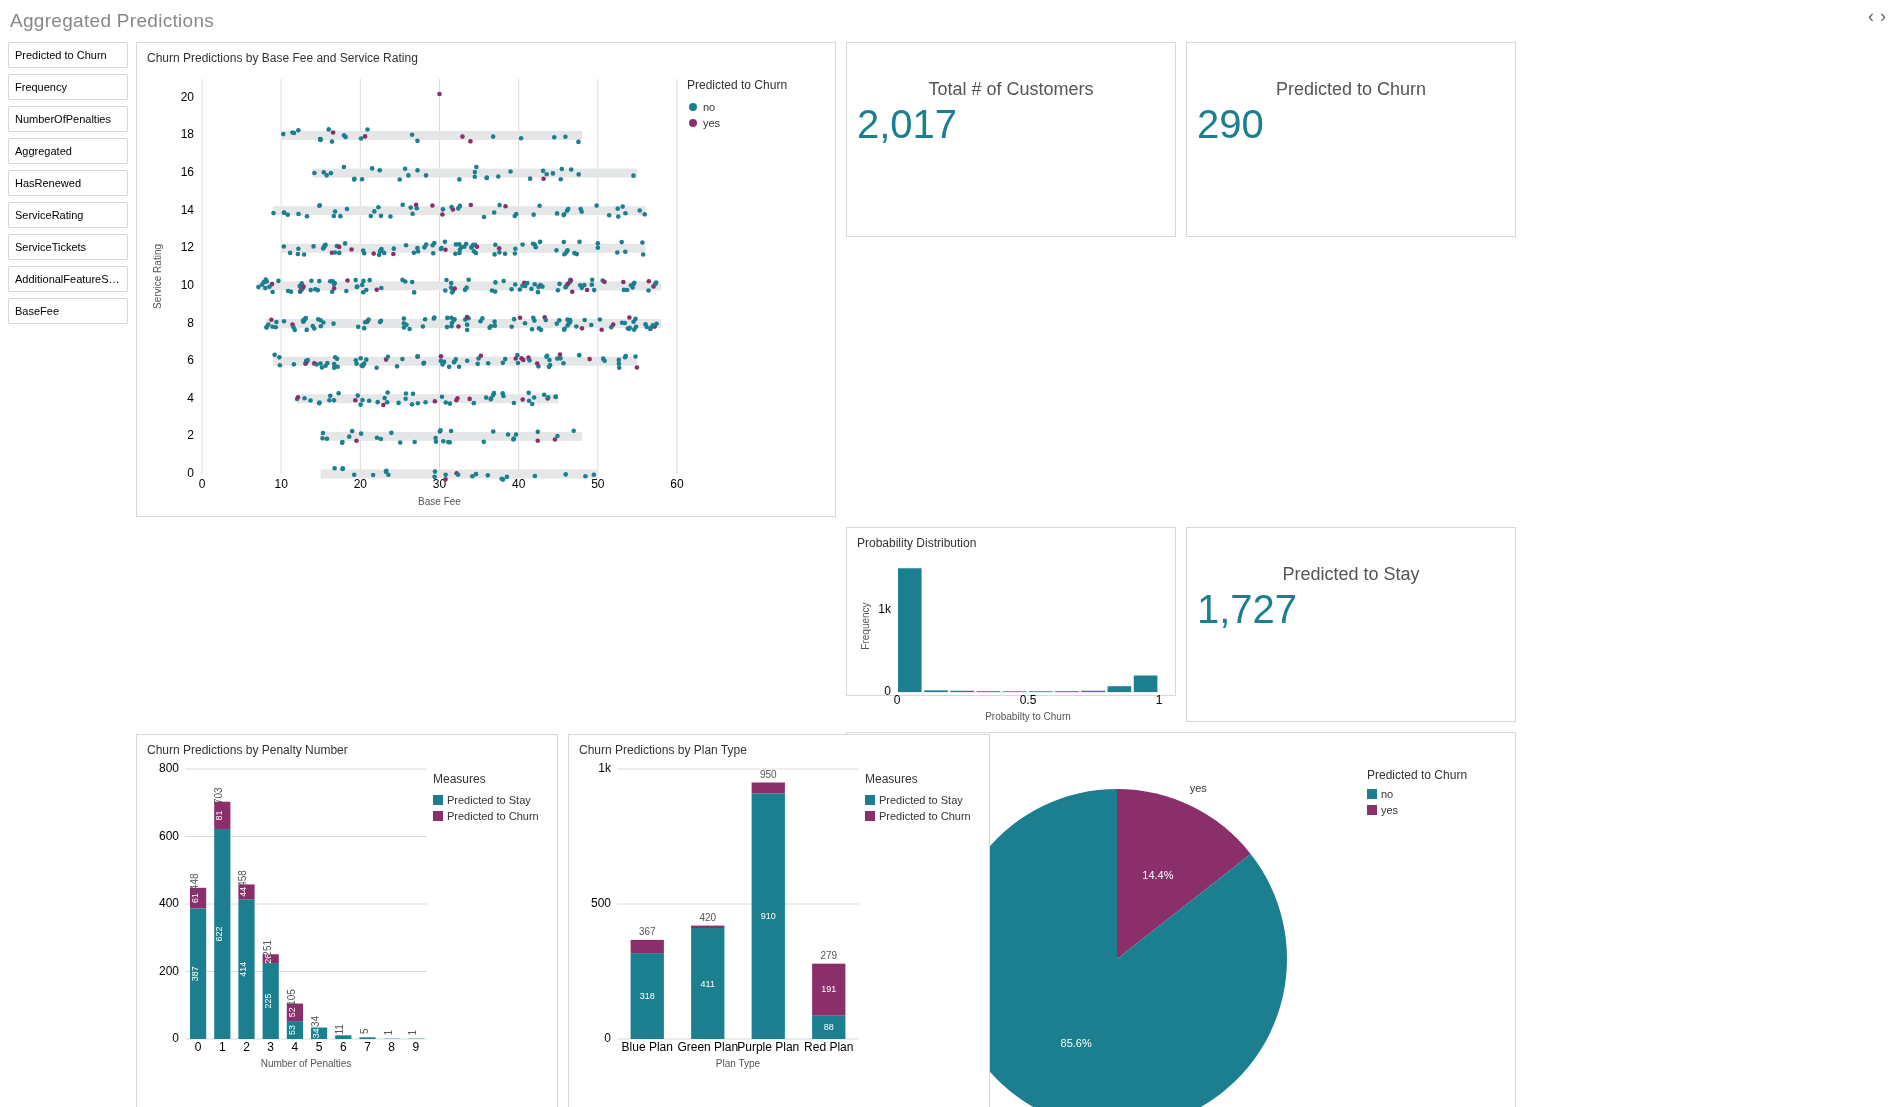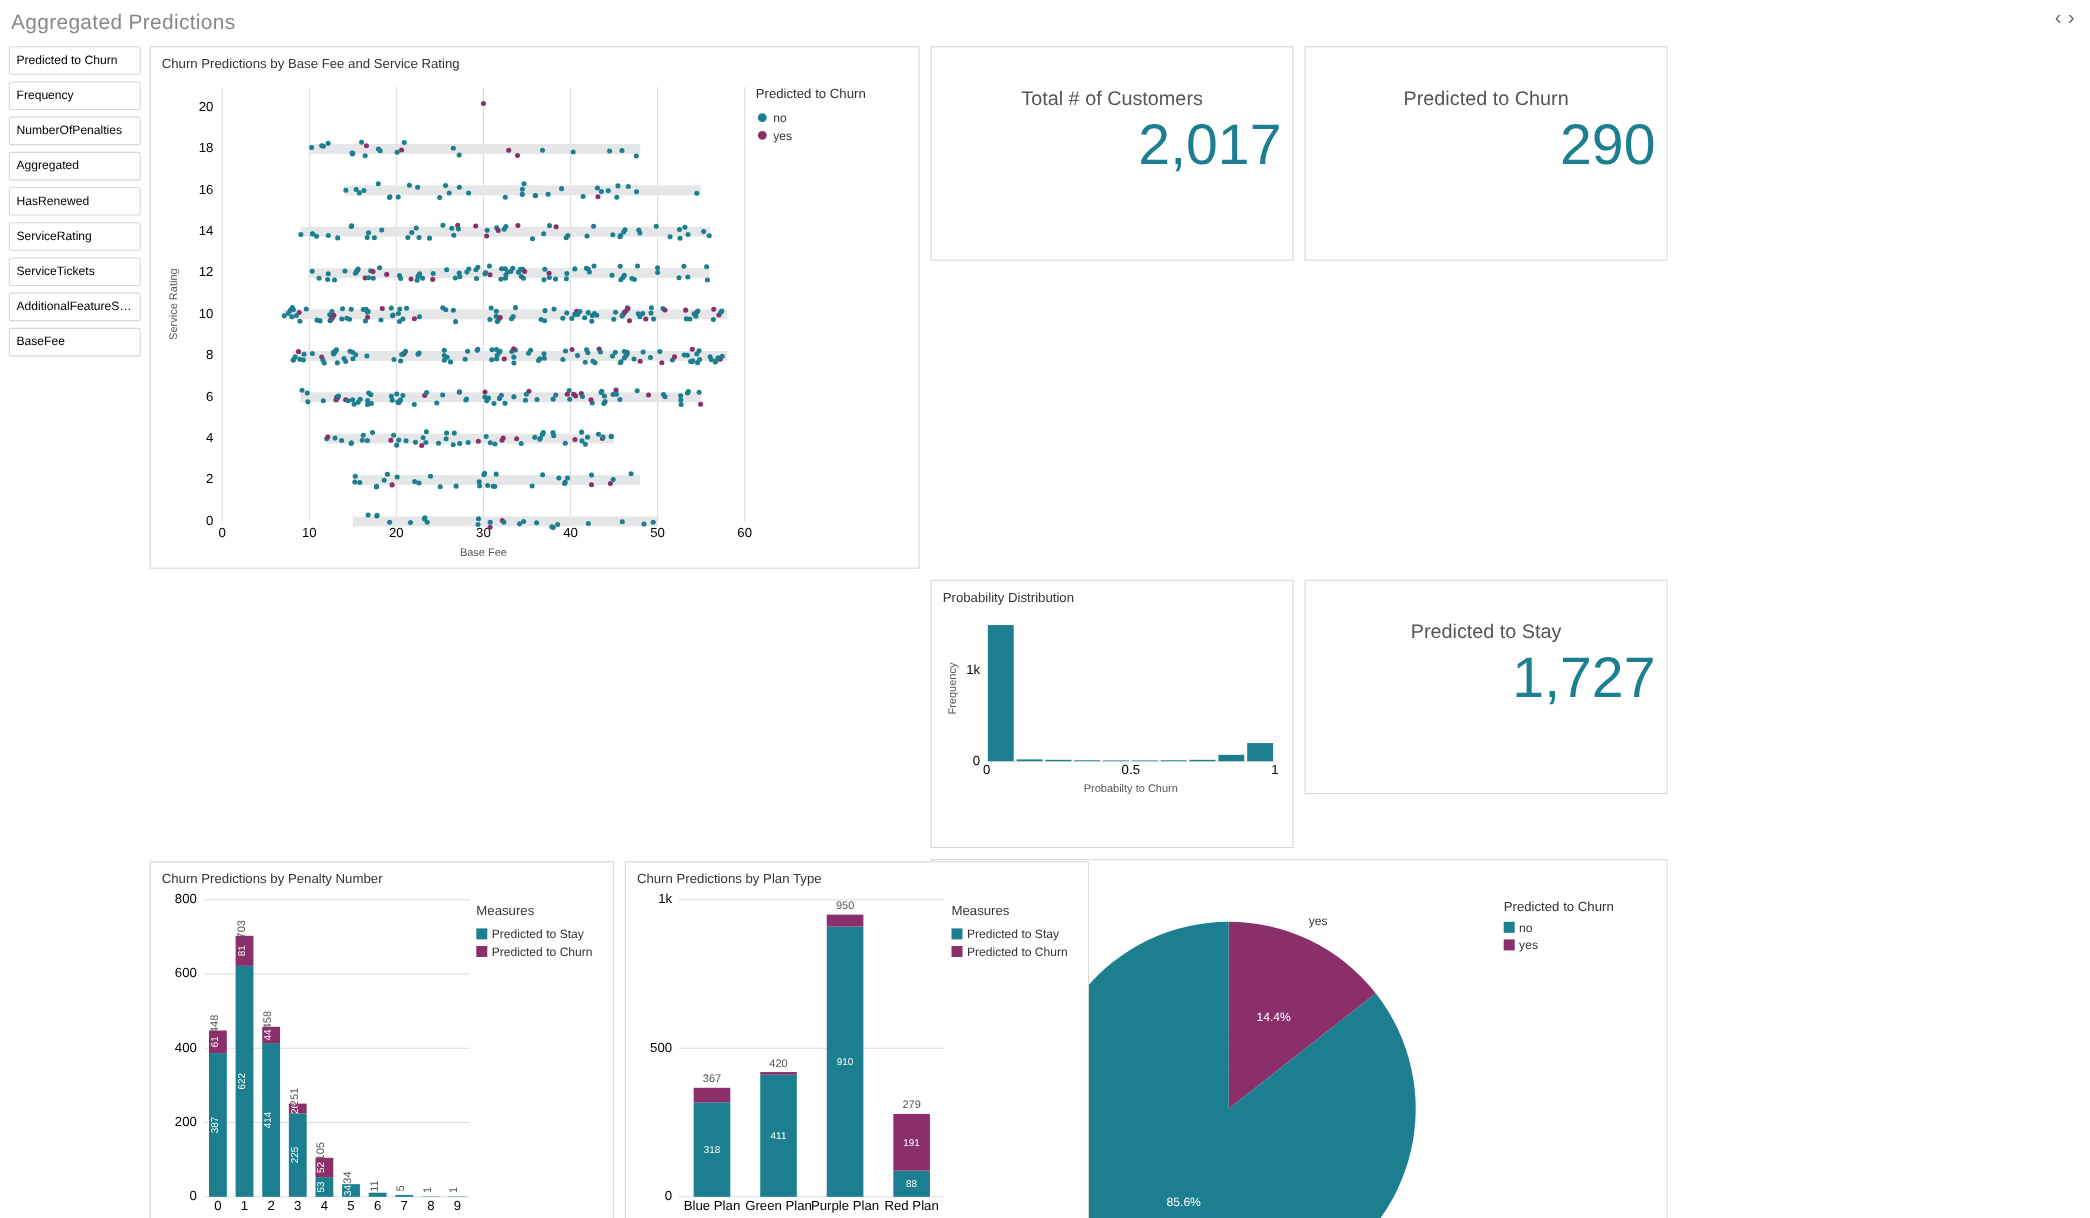--- a/index.html
+++ b/index.html
@@ -21,21 +21,21 @@
   
   .sidebar{display:flex;flex-direction:column;gap:6px}
   .side-btn{border:1px solid var(--border);background:#fff;padding:6px 6px;font-size:11px;text-align:left;cursor:pointer;border-radius:2px;white-space:nowrap;overflow:hidden;text-overflow:ellipsis}
   
   .card{border:1px solid var(--border);background:#fff;padding:8px 10px 6px;position:relative}
   .card-title{font-size:12px;font-weight:normal;color:#333;margin-bottom:4px}
   
   .main{display:grid;grid-template-columns:700px 330px 330px;grid-auto-rows:auto;gap:10px}
   .scatter{grid-column:1;grid-row:1}
   .kpi .klabel{font-size:18px;text-align:center;color:#555;margin-top:28px}
-  .kpi .kval{font-size:52px;text-align:right;color:var(--teal);margin-top:2px;margin-bottom:10px}
+  .kpi .kval{font-size:40px;text-align:left;color:var(--teal);margin-top:2px;margin-bottom:10px}
   .bottomrow{display:grid;grid-template-columns:1fr 1fr;gap:10px;margin-top:10px}
   
   svg{display:block}
   .gridline{stroke:var(--grid);stroke-width:1}
   .band{fill:var(--band)}
   .dot-no{fill:var(--teal)}
   .dot-yes{fill:var(--magenta)}
   .barStay{fill:var(--teal)}
   .barChurn{fill:var(--magenta)}
   .barLabel{font-size:9px;fill:#fff;text-anchor:middle}
@@ -724,21 +724,21 @@
         <div class="card kpi" style="height:195px">
           <div class="klabel">Total # of Customers</div>
           <div class="kval">2,017</div>
         </div>
 
         <div class="card kpi" style="height:195px">
           <div class="klabel">Predicted to Churn</div>
           <div class="kval">290</div>
         </div>
 
-        <div class="card" style="grid-column:2;grid-row:2;height:244px">
+        <div class="card" style="grid-column:2;grid-row:2;height:169px">
           <div class="card-title">Probability Distribution</div>
           <svg id="svgProb" width="310" height="168">
               <line x1="40" x2="302" y1="138" y2="138" class="gridline"></line>
               <text x="34" y="141" class="axis" text-anchor="end">0</text>
               <text x="34" y="58.5" class="axis" text-anchor="end">1k</text>
               <text x="40" y="150" class="axis" text-anchor="middle">0</text>
               <text x="171" y="150" class="axis" text-anchor="middle">0.5</text>
               <text x="302" y="150" class="axis" text-anchor="middle">1</text>
               <rect x="41" y="14.25" width="23.58" height="123.75" class="barStay"></rect>
               <rect x="67.2" y="136.35" width="23.58" height="1.6500000000000057" class="barStay"></rect>

